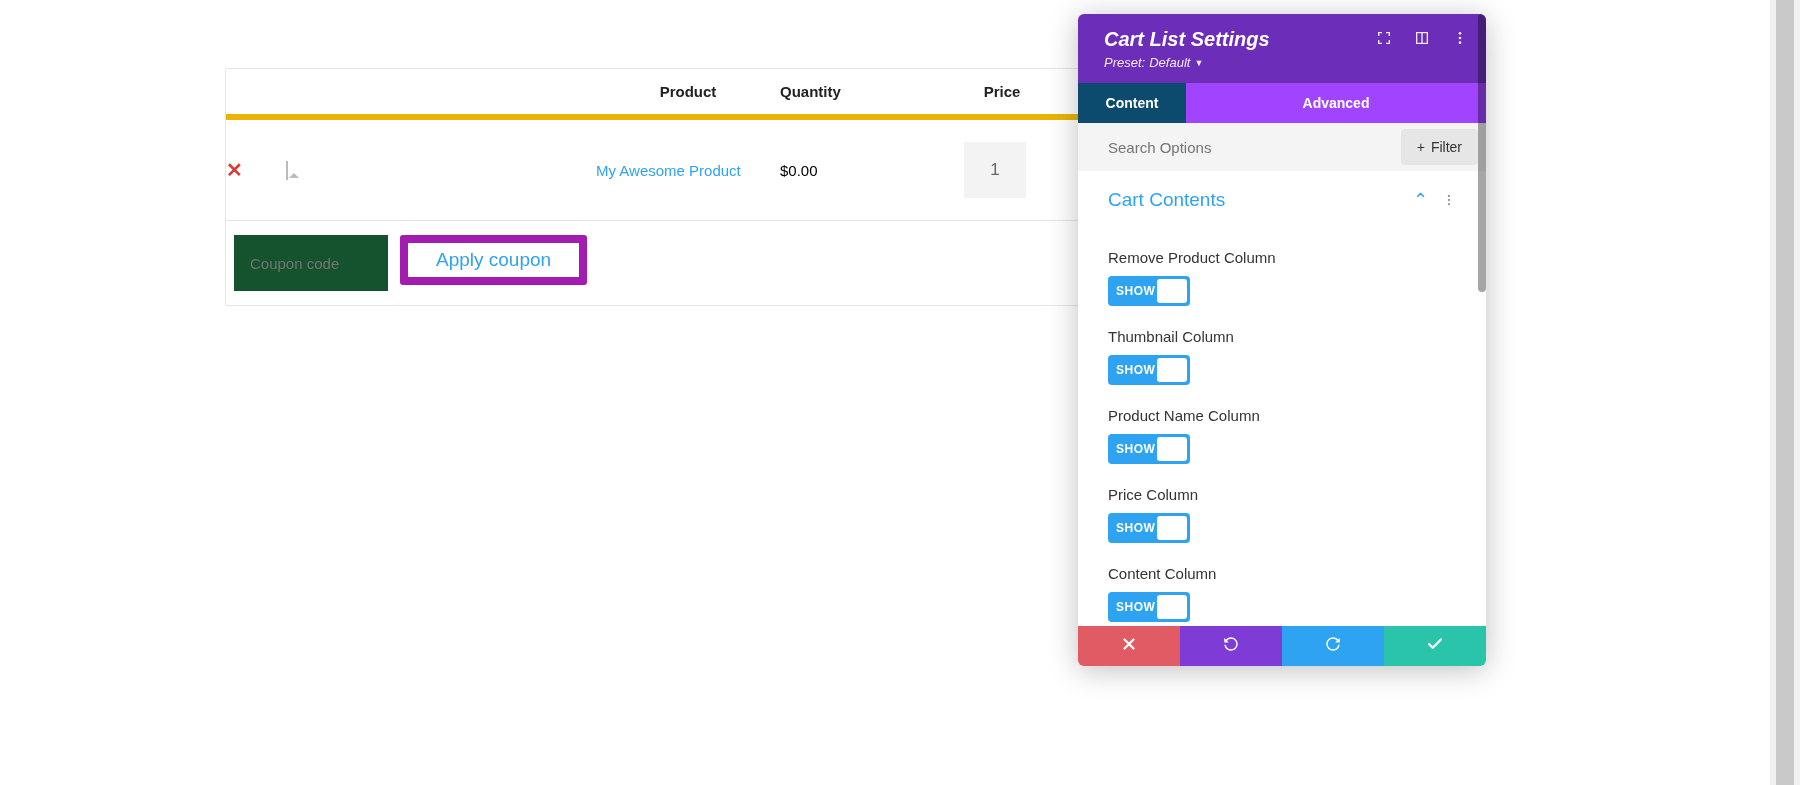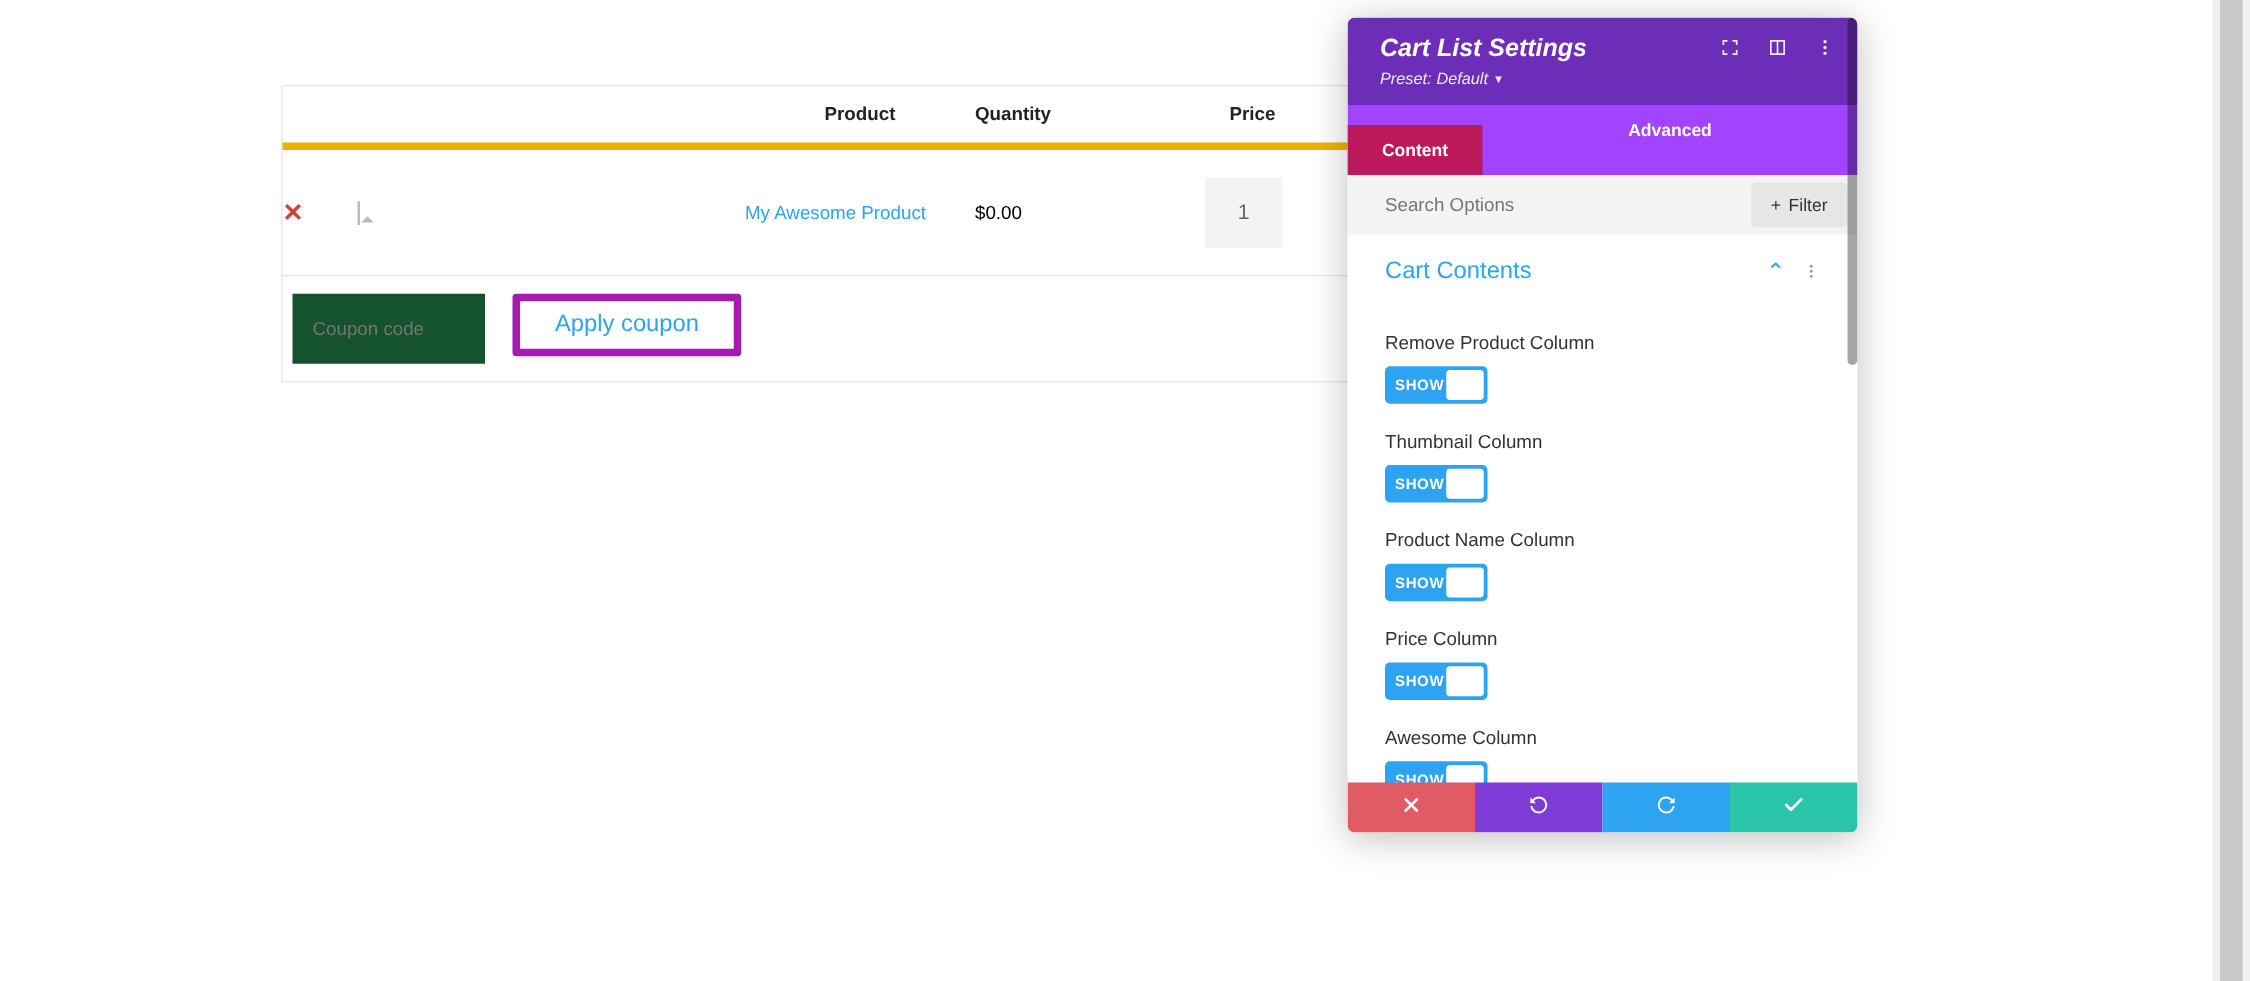--- a/index.html
+++ b/index.html
@@ -36,22 +36,22 @@
   .qty-input {
     width: 62px; height: 56px; border: none; background: #f3f3f3;
     text-align: center; font-size: 17px; color: #666;
   }
   .cart-foot { border-top: 1px solid #e5e5e5; padding: 14px 8px; display: flex; gap: 12px; }
   .coupon-input {
     width: 154px; height: 56px; border: none; background: #14532d; padding: 0 16px;
     font-size: 15px; color: #999;
   }
   .apply-btn {
-    height: 50px; padding: 0 28px; border: 6px solid #a21caf; background: #fff;
-    color: #2ea3f2; font-size: 19px; border-radius: 3px; cursor: pointer; margin-left: 10px;
+    height: 50px; padding: 0 28px; border: 8px solid #a21caf; background: #fff;
+    color: #2ea3f2; font-size: 19px; border-radius: 3px; cursor: pointer;
   }
 
   
   .panel {
     position: absolute;
     left: 1078px; top: 14px;
     width: 408px; height: 652px;
     background: #fff;
     box-shadow: 0 4px 30px rgba(0,0,0,.25);
     border-radius: 6px;
@@ -67,21 +67,21 @@
   }
   .panel-header h2 { font-size: 20px; font-weight: 700; }
   .preset { font-size: 13px; opacity: .9; margin-top: 4px; display: inline-flex; align-items: center; gap: 4px; cursor: pointer; }
   .preset .caret { font-size: 9px; }
   .head-icons { position: absolute; top: 16px; right: 18px; display: flex; gap: 22px; }
   .head-icons span { cursor: pointer; opacity: .9; }
   .head-icons svg { width: 16px; height: 16px; fill: #fff; }
 
   .tabs { display: flex; background: #a044ff; }
   .tab { flex: 1; text-align: center; padding: 12px 0; color: #fff; font-weight: 600; font-size: 14px; cursor: pointer; }
-  .tab.active { background: #be185d; margin-top: 16px; }
+  .tab.active { background: #0c4a6e; }
   .tab.first { flex: 0 0 108px; }
 
   .search-row { display: flex; align-items: center; background: #f4f4f4; }
   .search-input {
     flex: 1; border: none; background: transparent; padding: 14px 30px;
     font-size: 15px; color: #888;
   }
   .filter-btn {
     background: #e6e6e6; border: none; padding: 10px 16px; margin: 6px 8px 6px 0;
     border-radius: 4px; font-size: 14px; color: #333; cursor: pointer;
@@ -252,21 +252,21 @@
       </div>
     </div>
     <div class="opt">
       <div class="opt-label">Price Column</div>
       <div class="toggle">
         <span class="txt">SHOW</span>
         <span class="knob"></span>
       </div>
     </div>
     <div class="opt">
-      <div class="opt-label">Awesome Column</div>
+      <div class="opt-label">Content Column</div>
       <div class="toggle">
         <span class="txt">SHOW</span>
         <span class="knob"></span>
       </div>
     </div>
   </div>
 
   <div class="panel-footer">
     <div class="pf-btn pf-cancel">
       <span>

